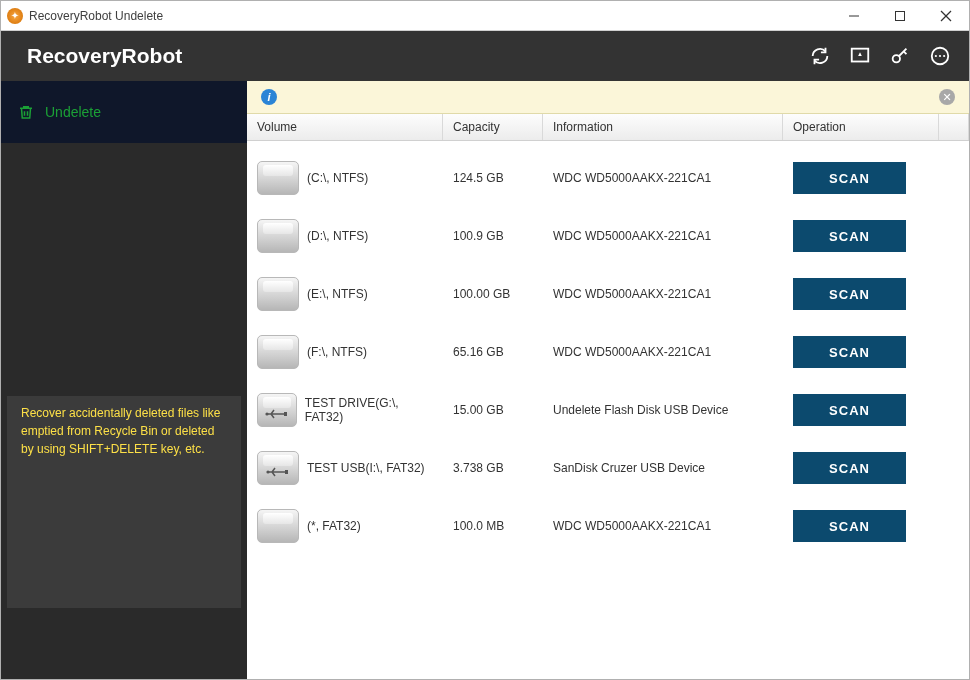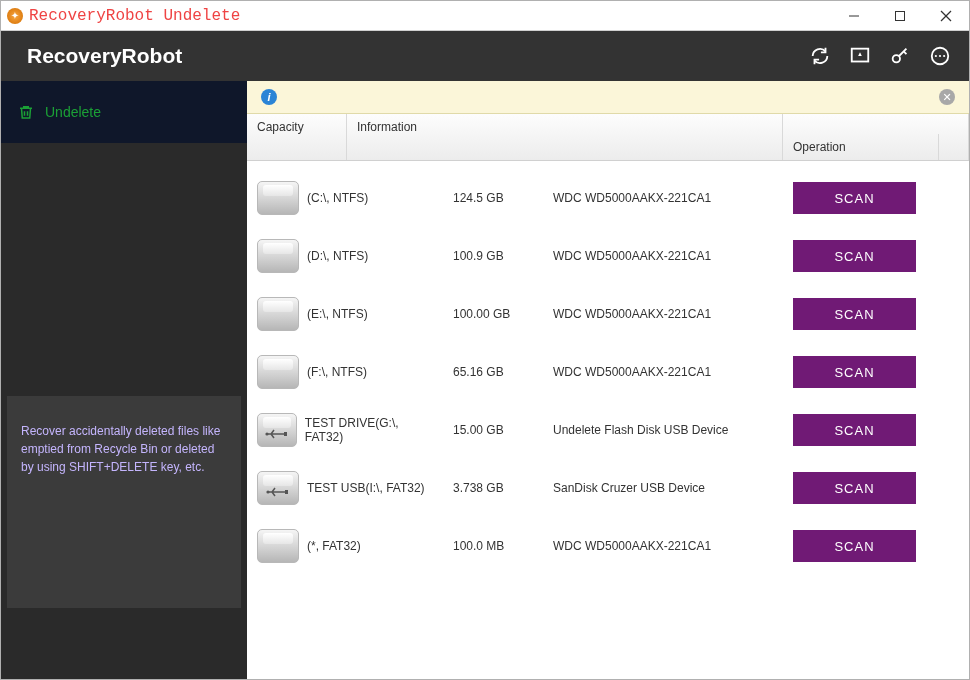--- a/index.html
+++ b/index.html
@@ -1,63 +1,63 @@
 <!DOCTYPE html>
 <html><head>
 <meta charset="utf-8">
 <style>
   * { box-sizing: border-box; }
   html, body { margin:0; padding:0; font-family: "Segoe UI", Arial, sans-serif; background:#fff; }
   .window { width:970px; height:680px; border:1px solid #b0b0b0; display:flex; flex-direction:column; overflow:hidden;}
   
   .titlebar { height:30px; background:#fff; display:flex; align-items:center; padding:0 0 0 6px; border-bottom:1px solid #d0d0d0;}
   .titlebar .ico { width:16px; height:16px; border-radius:50%; background:radial-gradient(circle,#f7a642 0%,#de7e12 70%); margin-right:6px; display:flex; align-items:center; justify-content:center; color:#fff; font-size:10px;}
-  .titlebar .title { font-size:16px; color:#ef4444;font-family:Liberation Mono, monospace; }
+  .titlebar .title { font-size:12px; color:#404040; }
   .winbtns { margin-left:auto; display:flex; }
   .winbtn { width:46px; height:30px; display:flex; align-items:center; justify-content:center; color:#333;}
   .winbtn svg { width:12px; height:12px; }
   
   .darkbar { height:50px; background:#333333; color:#fff; display:flex; align-items:center; padding:0 18px 0 26px;}
   .brand { font-size:21px; font-weight:600;}
   .darkbar .rightctrls { margin-left:auto; display:flex; gap:18px; align-items:center;}
   .rightctrls .ctrl { width:22px; height:22px; display:flex; align-items:center; justify-content:center; cursor:pointer;}
   .rightctrls svg { stroke:#fff; fill:none; }
   
   .body { flex:1; display:flex; min-height:0; background:#2a2a2a;}
   .sidebar { width:246px; background:#2a2a2a; display:flex; flex-direction:column;}
   .nav { background:#0f172a; padding:22px 16px; display:flex; align-items:center; gap:10px; color:#1ba036; font-size:14px; }
   .nav .navicon { width:18px; height:18px;}
-  .tipbox { margin:0 6px 6px 6px; background:#3b3b3b; color:#c4b5fd; font-size:12px; padding:26px 14px; line-height:1.5; margin-top:auto; position:relative; top:-65px; height:212px;}
+  .tipbox { margin:0 6px 6px 6px; background:#3b3b3b; color:#fde047; font-size:12px; padding:8px 14px; line-height:1.5; margin-top:auto; position:relative; top:-65px; height:212px;}
   .main { flex:1; background:#fff; display:flex; flex-direction:column; min-width:0;}
   .notice { background:#fbf6d9; border-bottom:1px solid #e0daa9; padding:8px 14px; display:flex; align-items:center; gap:10px; font-size:12px; color:#333;}
   .notice .info { width:16px; height:16px; border-radius:50%; background:#2a84d6; color:#fff; display:flex; align-items:center; justify-content:center; font-size:11px; font-style:italic; font-weight:bold;}
   .notice .dismiss { margin-left:auto; width:16px;height:16px;border-radius:50%; background:#a8a8a8; color:#fff; display:flex;align-items:center;justify-content:center; font-size:11px; cursor:pointer;}
   
   .thead { display:flex; background:linear-gradient(#fdfdfd,#ececec); border-bottom:1px solid #d0d0d0; font-size:12px; color:#333;}
   .thead > div { padding:6px 10px; border-right:1px solid #d9d9d9;}
   .col-vol { width:196px;}
   .col-cap { width:100px;}
   .col-info { flex:1;}
-  .col-op  { width:156px;margin-top:20px;}
+  .col-op  { width:156px;}
   .col-tail{ width:30px; border-right:none;}
   
   .rows { flex:1; overflow-y:auto; padding:8px 0 12px 0;}
   .row { display:flex; align-items:center; padding:12px 0 12px 0; font-size:12px; color:#333;}
   .row .c { padding:0 10px;}
   .row .c.vol { width:196px; display:flex; align-items:center; gap:8px;}
   .row .c.cap { width:100px;}
   .row .c.info{ flex:1;}
   .row .c.op  { width:156px;}
   .row .c.tail{ width:30px;}
   .drive { width:42px; height:34px; border-radius:5px; background:linear-gradient(#f5f5f5 0%,#d0d0d0 60%,#b6b6b6 100%); border:1px solid #b8b8b8; position:relative; display:flex; align-items:center; justify-content:center;}
   .drive::before { content:""; position:absolute; top:3px; left:5px; right:5px; height:11px; background:linear-gradient(#fff,#e6e6e6); border-radius:3px;}
   .drive.usb::after { content:""; position:absolute; width:22px; height:12px; top:12px; left:10px;}
   .usb-glyph { position:relative; top:5px;}
   .usb-glyph svg { width:24px; height:14px; }
-  .scanbtn { width:123px; height:32px; background:#701a75; color:#fff; border:none; font-weight:400; font-size:13px; letter-spacing:1px; cursor:pointer;}
+  .scanbtn { width:113px; height:32px; background:#0c4a6e; color:#fff; border:none; font-weight:700; font-size:13px; letter-spacing:1px; cursor:pointer;}
   
   .rows::-webkit-scrollbar { width:16px;}
   .rows::-webkit-scrollbar-track { background:#f0f0f0;}
   .rows::-webkit-scrollbar-thumb { background:#c2c2c2;}
 </style>
 </head>
 <body>
 
 <div class="window">
 
@@ -132,20 +132,21 @@
     </div>
 
     <div class="main">
 
       <div class="notice">
         <div class="info">i</div>
         <div class="dismiss">✕</div>
       </div>
 
       <div class="thead">
+        <div class="col-vol">Volume</div>
         <div class="col-cap">Capacity</div>
         <div class="col-info">Information</div>
         <div class="col-op">Operation</div>
         <div class="col-tail"></div>
       </div>
 
       <div class="rows" id="rows">
           <div class="row">
             <div class="c vol">
               <div class="drive"></div>

